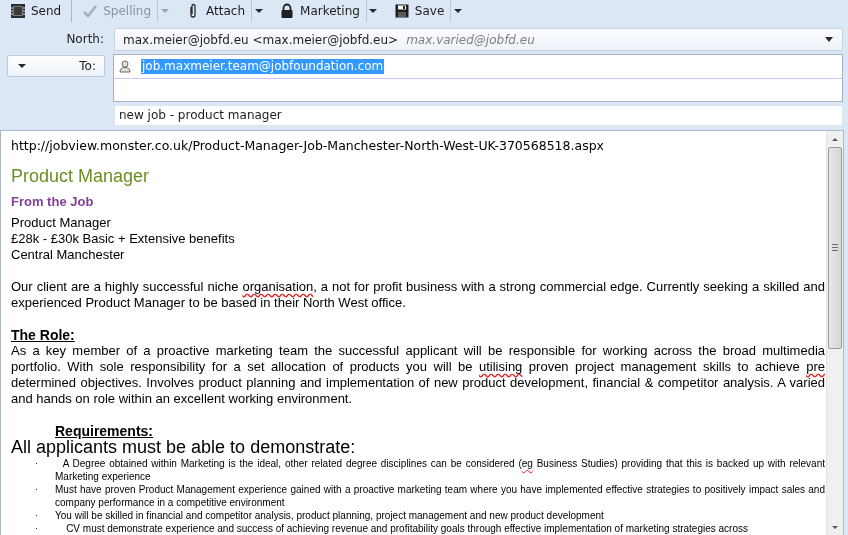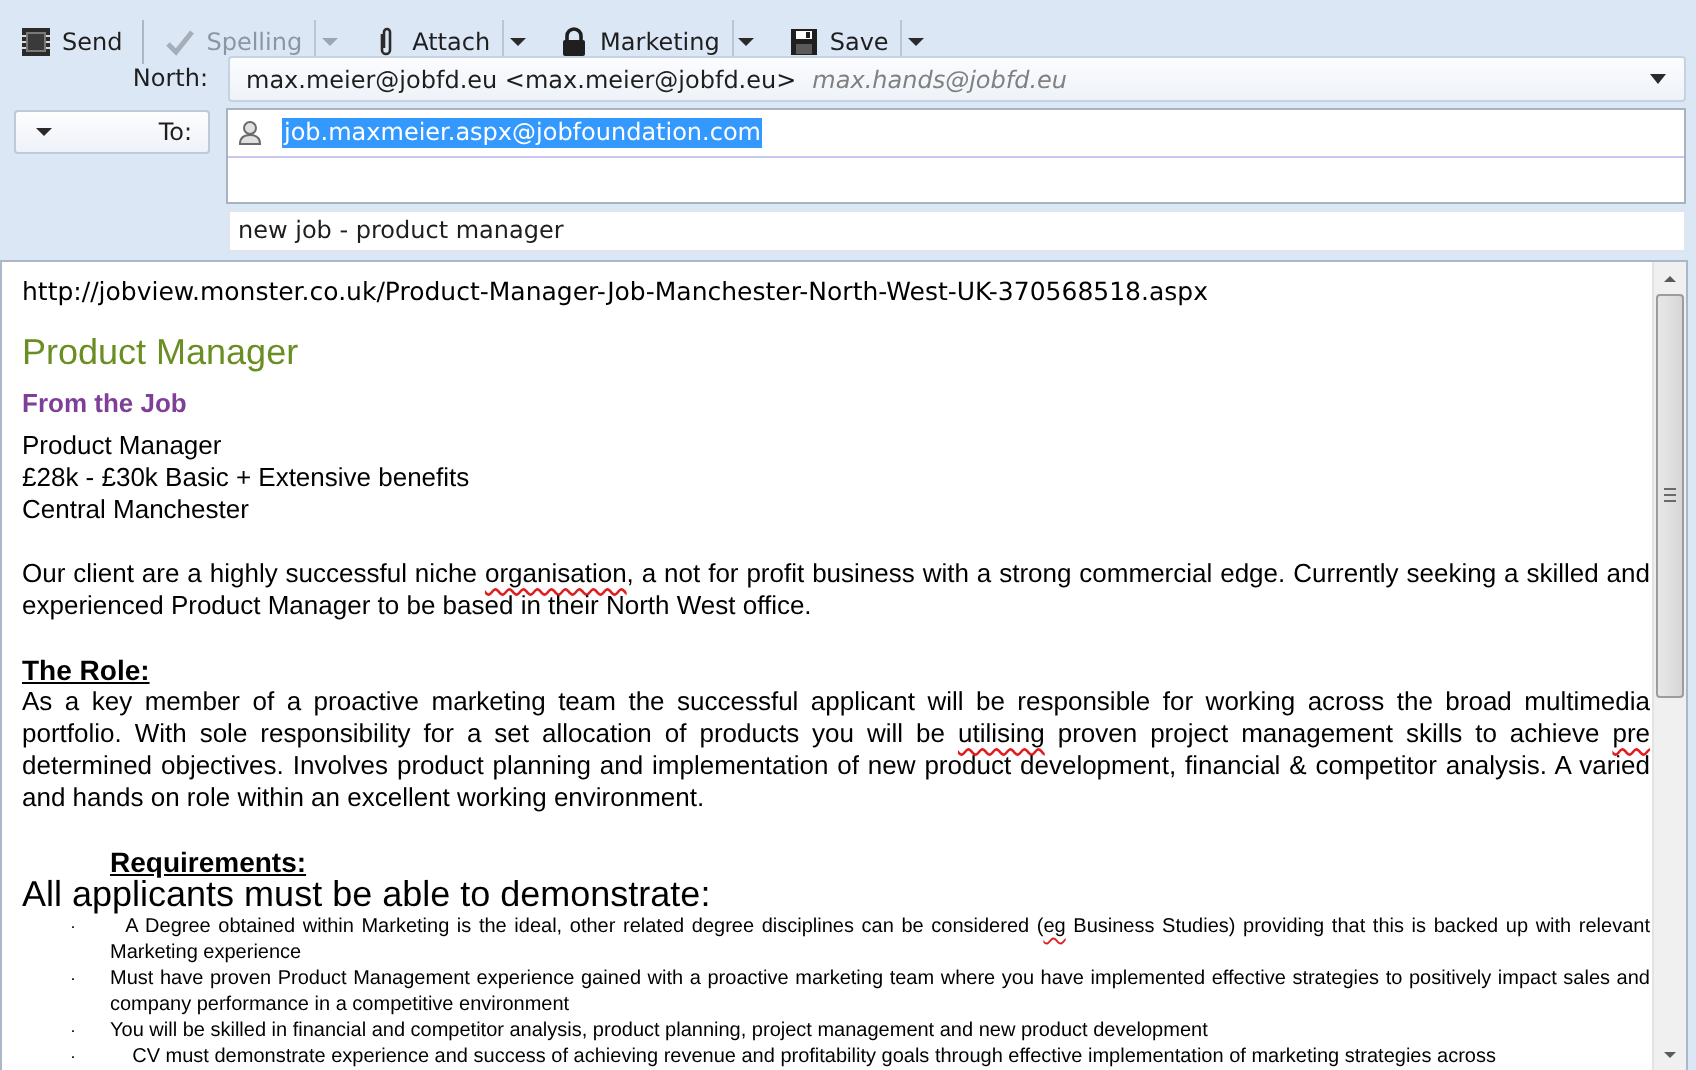--- a/index.html
+++ b/index.html
@@ -1,20 +1,20 @@
 <!DOCTYPE html>
 <html><head>
 <meta charset="utf-8">
 <style>
   * { box-sizing: border-box; margin: 0; padding: 0; }
   html, body { width: 848px; height: 535px; overflow: hidden; background: #dce7f5; }
   body { font-family: "DejaVu Sans", sans-serif; font-size: 12px; color: #000; position: relative; }
 
   
-  .toolbar { position: absolute; left: 0; top: 0; width: 848px; height: 32px; background: #dce7f5; display: flex; align-items: flex-end; padding-left: 6px; }
+  .toolbar { position: absolute; left: 0; top: 0; width: 848px; height: 32px; background: #dce7f5; display: flex; align-items: flex-start; padding-left: 6px; }
   .tb-btn { display: flex; align-items: center; height: 22px; padding: 0 4px; font-size: 12px; color: #1e1e1e; cursor: default; }
   .tb-btn .ico { width: 16px; height: 16px; margin-right: 5px; display: inline-flex; align-items: center; justify-content: center; }
   .tb-btn.disabled { color: #8a96a3; }
   .tb-sep { width: 1px; height: 22px; background: #a9b7c8; margin: 0 6px; }
   .tb-drop { width: 14px; height: 22px; display: flex; align-items: center; justify-content: center; border-left: 1px solid #b8c6d6; margin-left: 2px; margin-right: 10px; }
   .tb-drop .tri { width: 0; height: 0; border-left: 4px solid transparent; border-right: 4px solid transparent; border-top: 4px solid #2a2a2a; }
   .tb-drop.disabled .tri { border-top-color: #9aa6b3; }
 
   
   .hdr-label { position: absolute; font-size: 12px; color: #1e1e1e; text-align: right; }
@@ -119,37 +119,37 @@
     <span>Save</span>
   </div>
   <div class="tb-drop">
       <span class="tri"></span>
     </div>
 </div>
 
 <div class="hdr-label" style="left:40px; top:32px; width:64px;">North:</div>
 <div class="from-field">
   <span>max.meier@jobfd.eu &lt;max.meier@jobfd.eu&gt;</span>
-  <span class="alias">max.hands@jobfd.eu</span>
+  <span class="alias">max.varied@jobfd.eu</span>
   <span class="dd"></span>
 </div>
 
 <div class="to-type-btn">
   <span class="tri"></span>
   <span class="lbl">To:</span>
 </div>
 <div class="recip-box">
   <div class="recip-row">
     <span class="person">
       <svg width="12" height="13" viewBox="0 0 12 13">
           <circle cx="6" cy="4" r="3" fill="#e0e0e0" stroke="#6a6a6a" stroke-width="1"></circle>
           <path d="M1 12 Q1 7.5 6 7.5 Q11 7.5 11 12 Z" fill="#e0e0e0" stroke="#6a6a6a" stroke-width="1"></path>
         </svg>
     </span>
-    <span class="addr">job.maxmeier.aspx@jobfoundation.com</span>
+    <span class="addr">job.maxmeier.team@jobfoundation.com</span>
   </div>
   <div class="recip-row"></div>
 </div>
 
 <div class="hdr-label" style="left:40px; top:109px; width:64px;margin-top:28px;"><u>S</u>ubject:</div>
 <div class="subject-field">new job - product manager</div>
 
 <div class="body-area">
   <div class="content">
     <div class="url-line">http://jobview.monster.co.uk/Product-Manager-Job-Manchester-North-West-UK-370568518.aspx</div>

